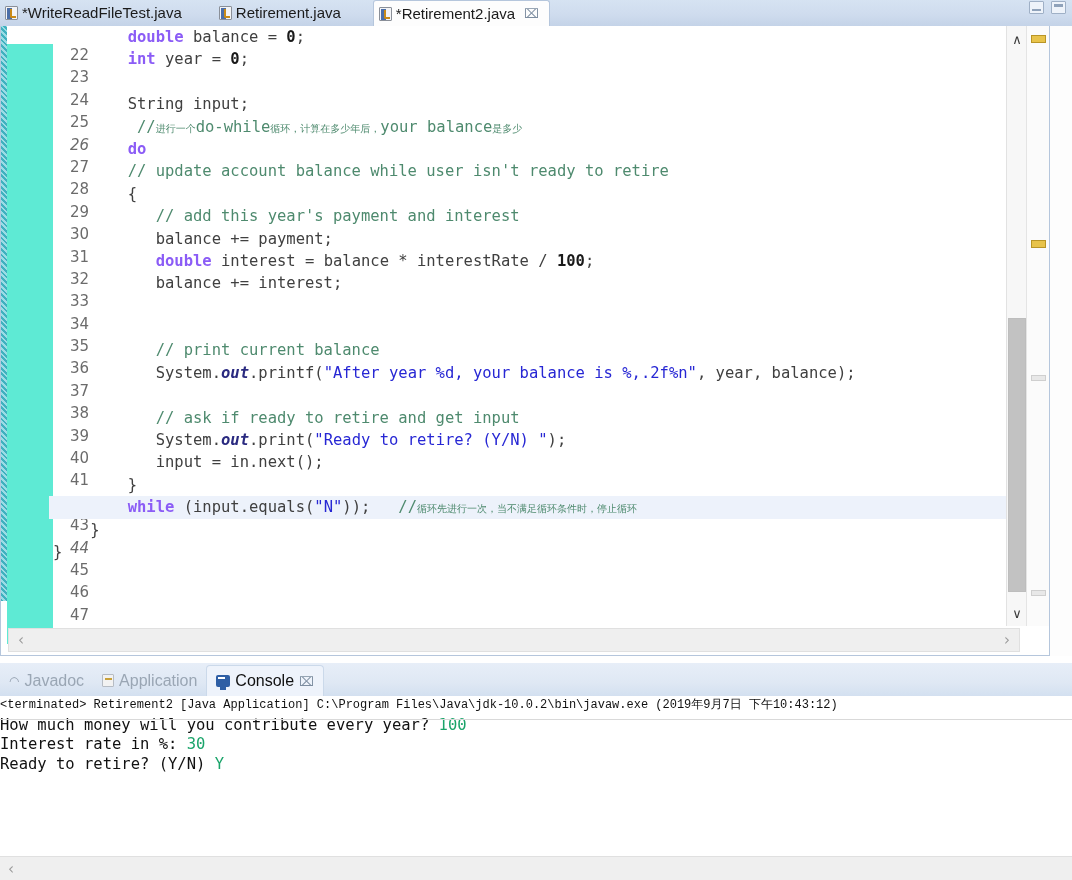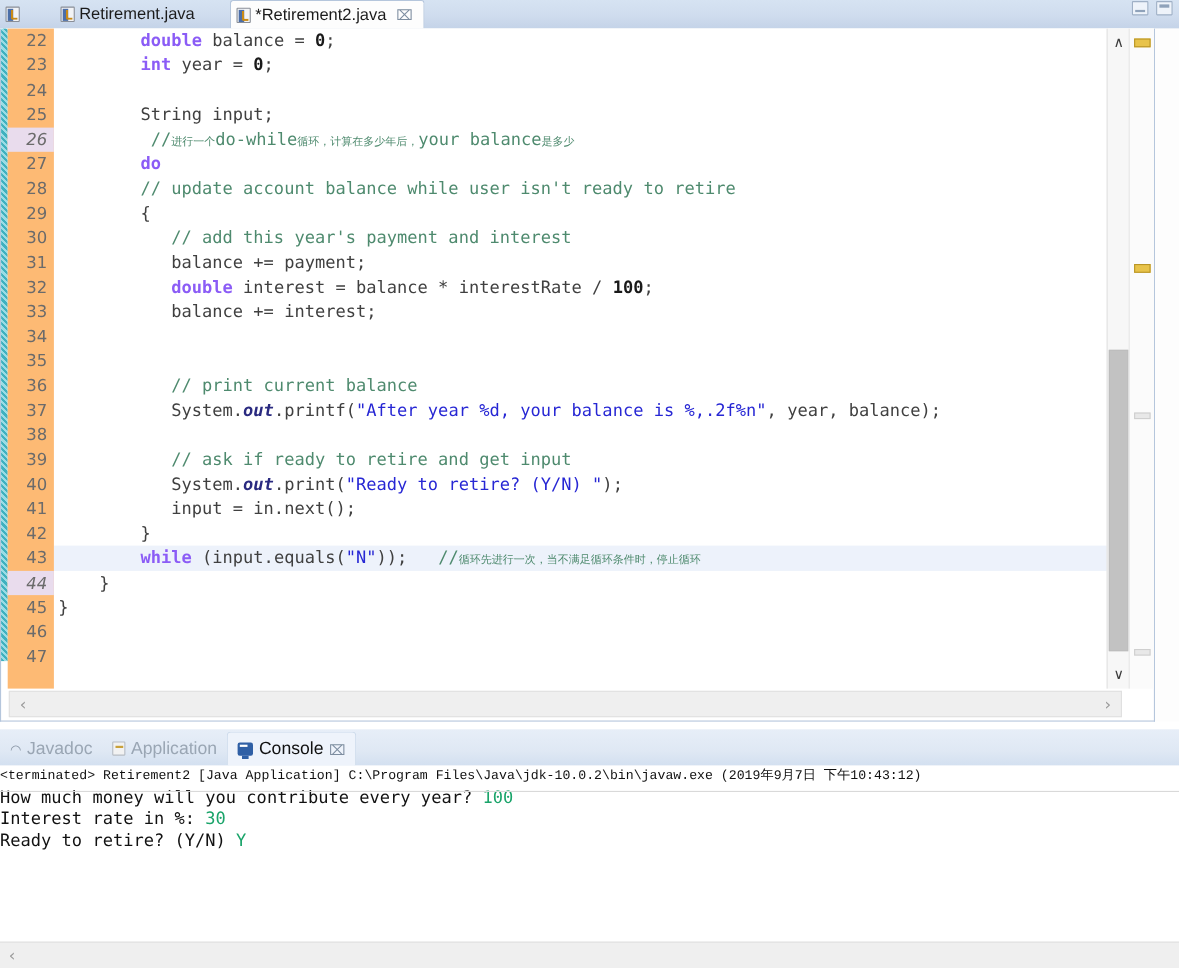--- a/index.html
+++ b/index.html
@@ -65,22 +65,23 @@
     position:absolute; left:0; top:0; width:1050px; height:630px;
     border:1px solid #b5c6dc; border-top:none; background:#ffffff;
   }
   
   .changebar {
     position:absolute; left:0; top:0; width:6px; height:575px;
     background: repeating-linear-gradient(45deg,#2aa8b8 0 2px,#8fd8e2 2px 4px);
     opacity:.9;
   }
   .gutter {
-    position:absolute; left:6px; top:0; width:42px; height:600px;
-    background:#fdba74;
+    position:absolute; left:6px; top:18px; width:42px; height:600px;
+    background:#5eead4;
+    padding-left:46px;
   }
   .code-area {
     position:absolute; left:48px; top:0; right:14px; height:600px;
     overflow:hidden;
   }
   .row { height:22.4px; position:relative; }
   .row .ln {
     position:absolute; left:0; top:0; width:36px; text-align:right;
     font-family:"DejaVu Sans", sans-serif; font-size:15px; color:#6b6b6b;
     line-height:22.4px;
@@ -184,20 +185,21 @@
   }
 </style>
 </head>
 <body>
 
 <div id="app">
 
   <div class="tabbar">
     <div class="tab inactive">
       <span class="jicon"></span>
+      <span class="label">*WriteReadFileTest.java</span>
     </div>
     <div class="tab-spacer"></div>
     <div class="tab inactive">
       <span class="jicon"></span>
       <span class="label">Retirement.java</span>
     </div>
     <div class="tab-spacer"></div>
     <div class="tab active">
       <span class="jicon"></span>
       <span class="label">*Retirement2.java</span>

